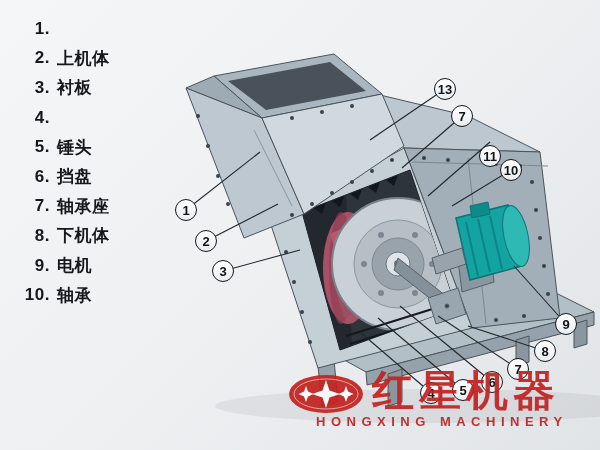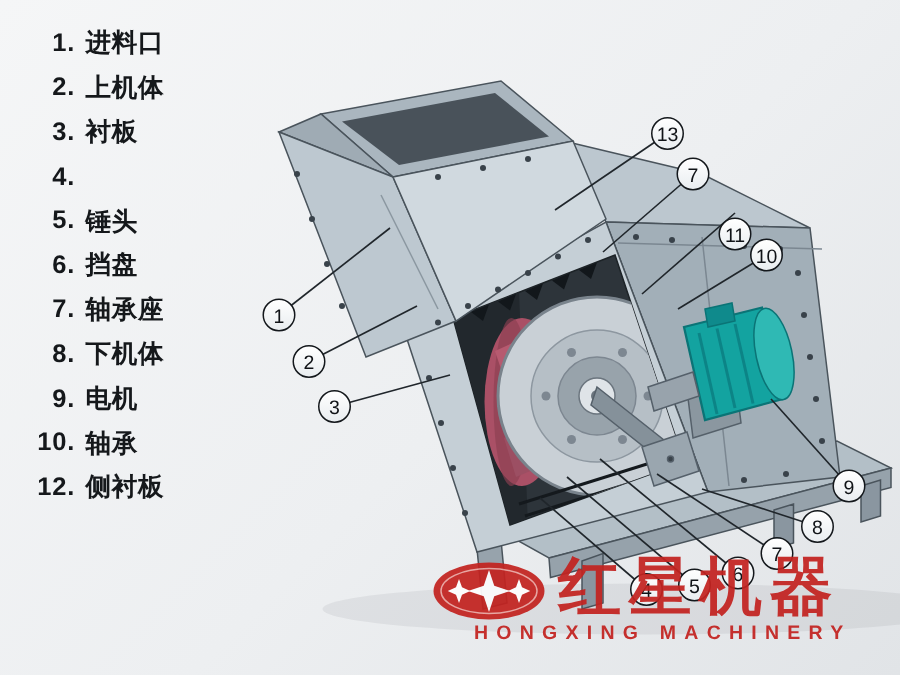--- a/index.html
+++ b/index.html
@@ -11,37 +11,36 @@
   
   .legend{position:absolute;left:16px;top:14px;z-index:3;}
   .legend-row{display:flex;align-items:center;height:29.6px;font-size:17px;font-weight:700;color:#15181b;letter-spacing:.5px;}
   .legend-num{width:34px;text-align:right;margin-right:7px;}
   
   svg.machine{position:absolute;left:0;top:0;z-index:1;}
   
   .callout{
     position:absolute;z-index:4;width:22px;height:22px;border:1.6px solid #14181c;border-radius:50%;
     background:linear-gradient(#ffffff,#e9edf0);display:flex;align-items:center;justify-content:center;
-    font-size:13px;font-weight:400;color:#101317;transform:translate(-50%,-50%);box-sizing:border-box;text-align:right;
+    font-size:13px;font-weight:700;color:#101317;transform:translate(-50%,-50%);box-sizing:border-box;text-align:right;
   }
   
   .wm{position:absolute;left:286px;top:366px;width:312px;height:66px;z-index:5;opacity:.93;color:#c32320;}
   .wm-emblem{position:absolute;left:0;top:6px;}
   .wm-brand{position:absolute;left:86px;top:4px;font-size:42px;font-weight:900;letter-spacing:5px;white-space:nowrap;line-height:1;}
   .wm-sub{position:absolute;left:30px;top:48px;font-size:13px;font-weight:700;letter-spacing:5.5px;white-space:nowrap;}
 </style>
 </head>
 <body>
 
 <div class="stage">
 
   <div class="legend">
     <div class="legend-row">
         <span class="legend-num">1.</span>
-        <span class="legend-label">进料口</span>
       </div>
     <div class="legend-row">
         <span class="legend-num">2.</span>
         <span class="legend-label">上机体</span>
       </div>
     <div class="legend-row">
         <span class="legend-num">3.</span>
         <span class="legend-label">衬板</span>
       </div>
     <div class="legend-row">
@@ -63,24 +62,20 @@
         <span class="legend-num">8.</span>
         <span class="legend-label">下机体</span>
       </div>
     <div class="legend-row">
         <span class="legend-num">9.</span>
         <span class="legend-label">电机</span>
       </div>
     <div class="legend-row">
         <span class="legend-num">10.</span>
         <span class="legend-label">轴承</span>
-      </div>
-    <div class="legend-row">
-        <span class="legend-num">12.</span>
-        <span class="legend-label">侧衬板</span>
       </div>
   </div>
 
   <svg class="machine" width="600" height="450" viewBox="0 0 600 450">
     <defs>
       <clipPath id="cutclip">
           <polygon points="302,212 410,170 456,308 340,350"></polygon>
         </clipPath>
     </defs>
 

